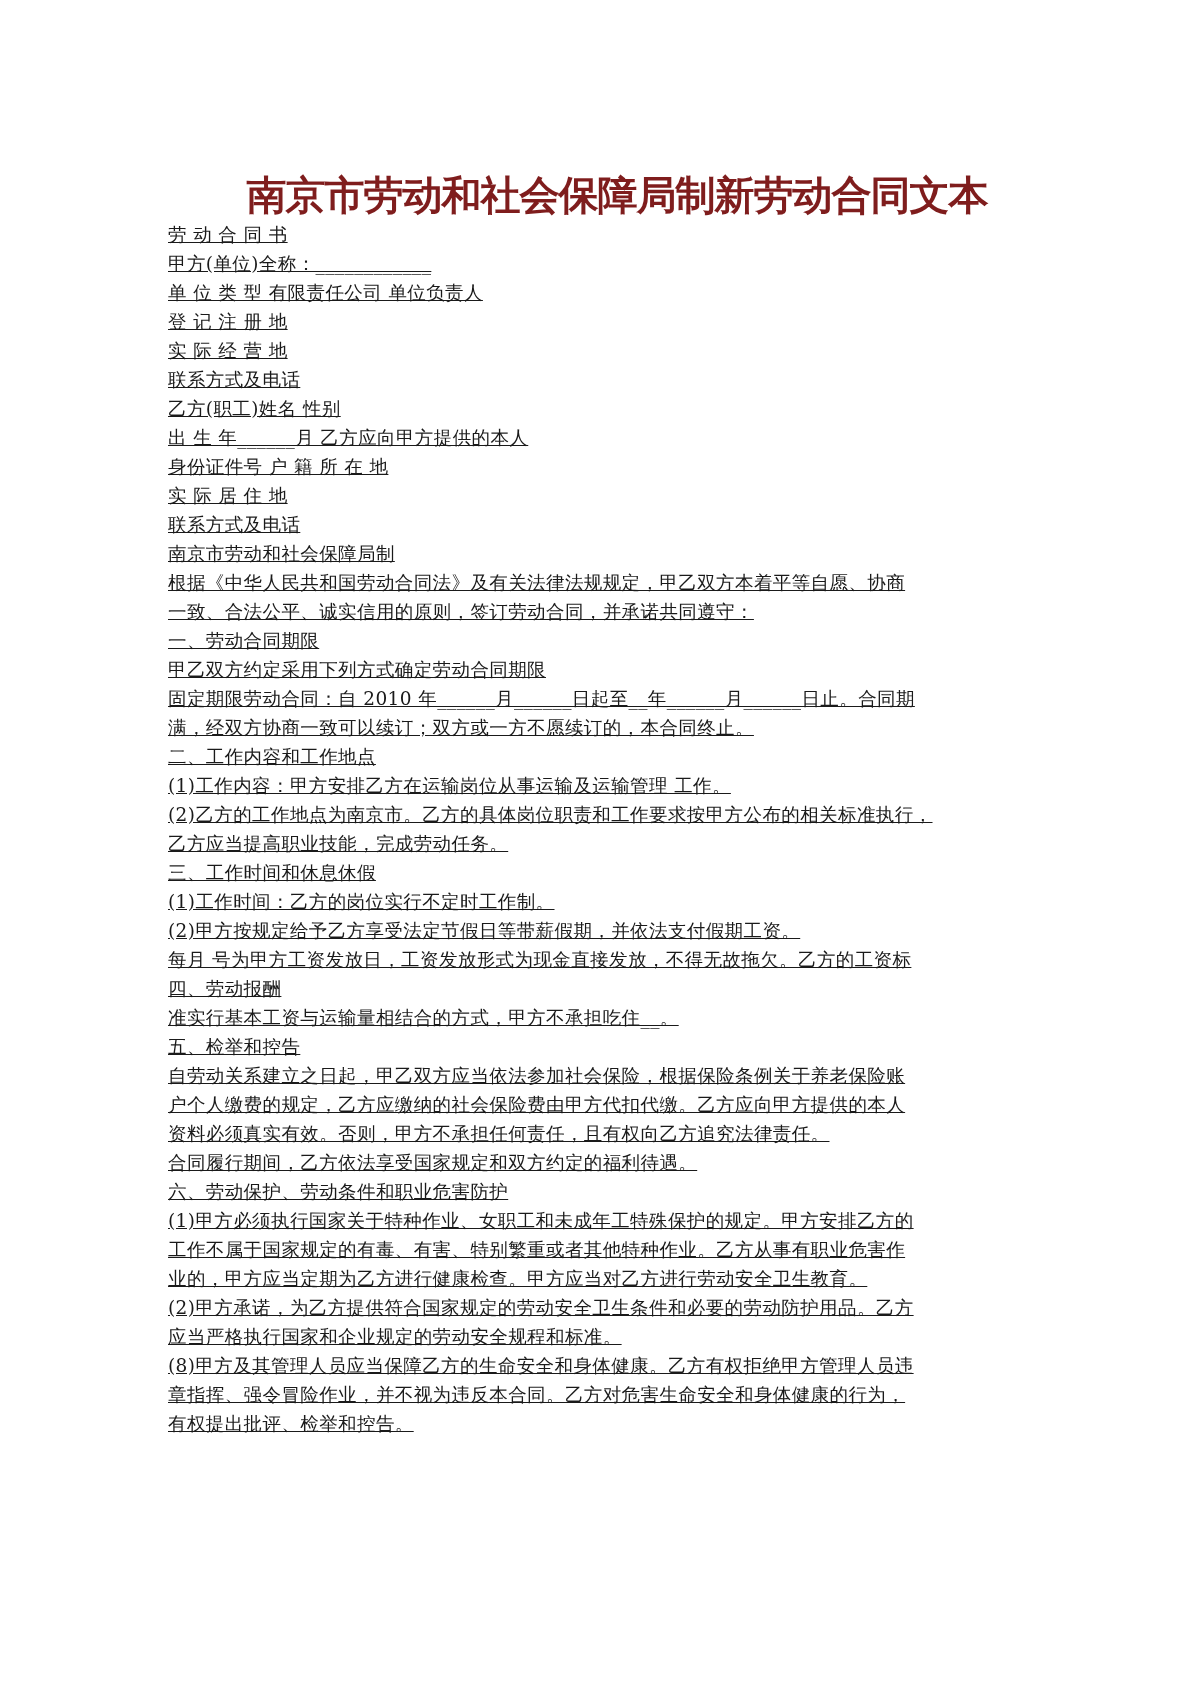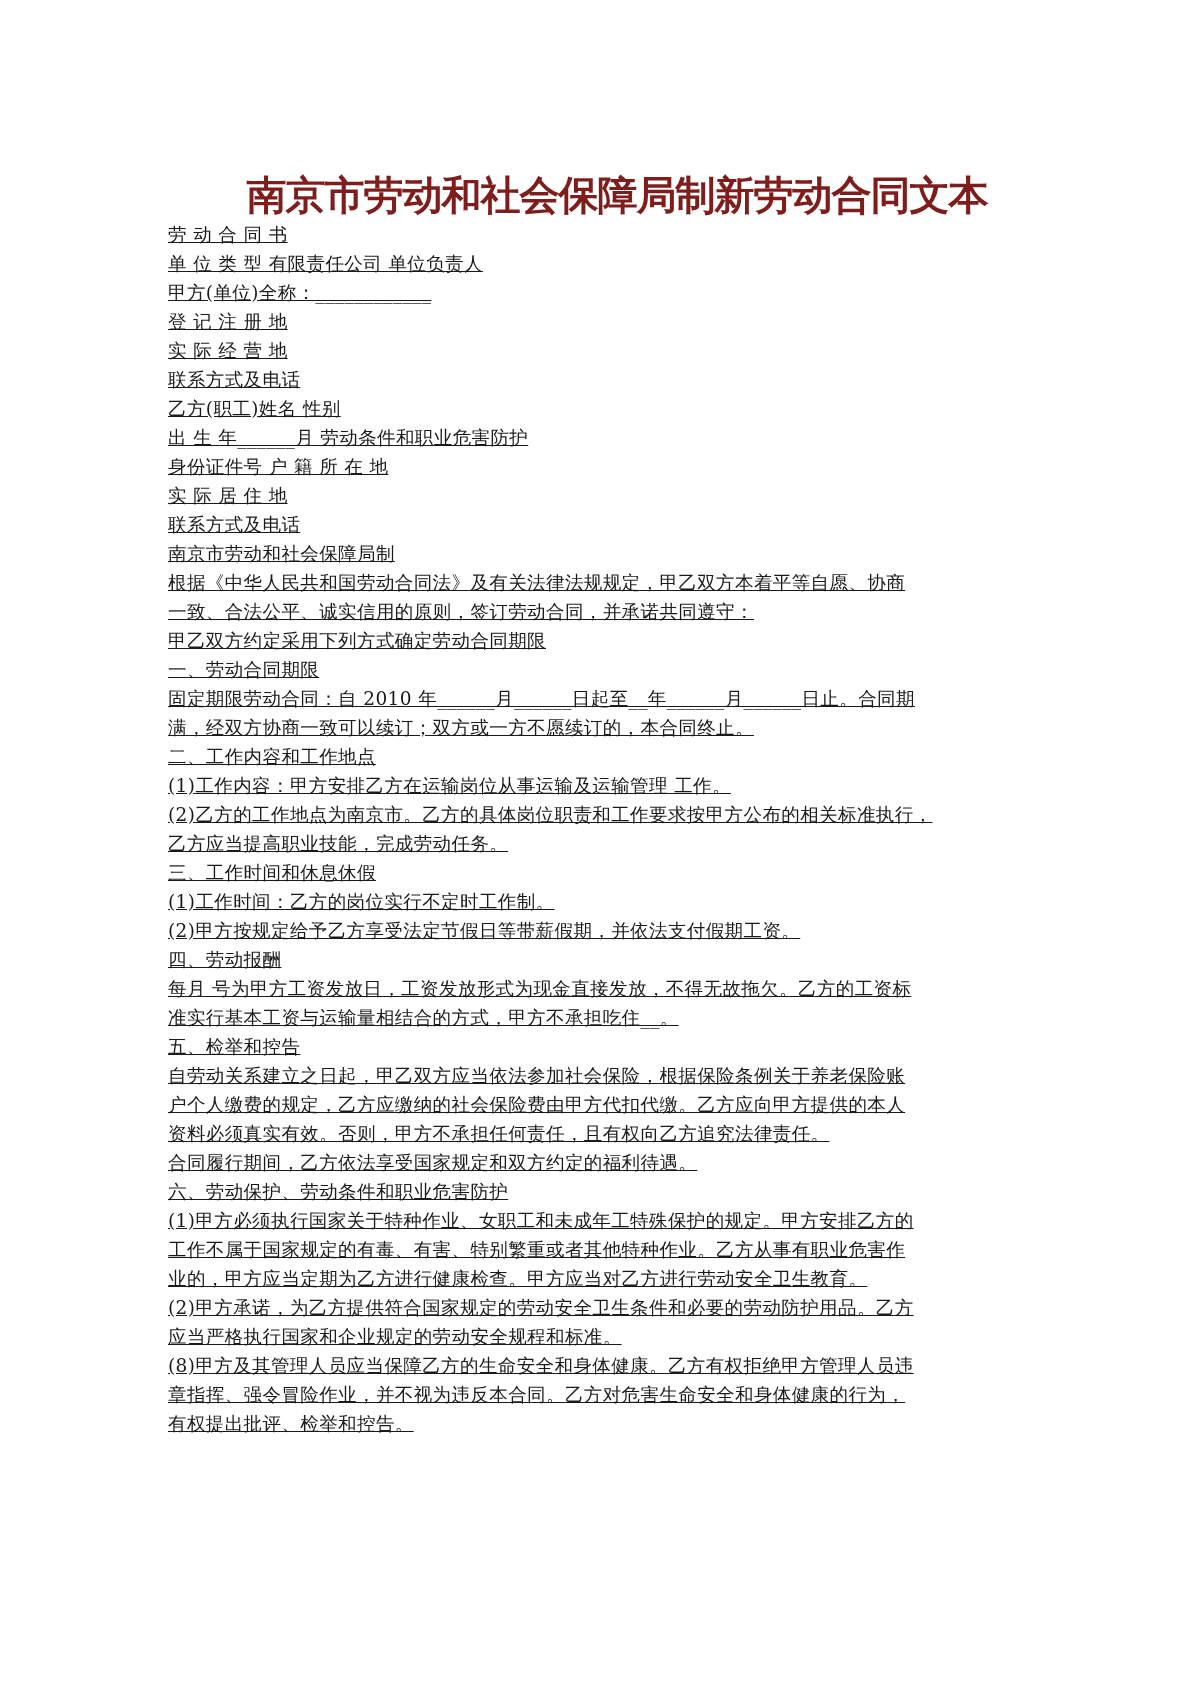--- a/index.html
+++ b/index.html
@@ -57,46 +57,46 @@
     }
   </style>
 </head>
 <body>
 
 <div class="page">
   <h1 class="title">南京市劳动和社会保障局制新劳动合同文本</h1>
 
   <div class="body-text">
     <p class="line">劳 动 合 同 书</p>
+    <p class="line">甲方(单位)全称：____________</p>
     <p class="line">单 位 类 型 有限责任公司 单位负责人</p>
-    <p class="line">甲方(单位)全称：____________</p>
     <p class="line">登 记 注 册 地</p>
     <p class="line">实 际 经 营 地</p>
     <p class="line">联系方式及电话</p>
     <p class="line">乙方(职工)姓名 性别</p>
-    <p class="line">出 生 年______月 劳动条件和职业危害防护</p>
+    <p class="line">出 生 年______月 乙方应向甲方提供的本人</p>
     <p class="line">身份证件号 户 籍 所 在 地</p>
     <p class="line">实 际 居 住 地</p>
     <p class="line">联系方式及电话</p>
     <p class="line">南京市劳动和社会保障局制</p>
     <p class="line">根据《中华人民共和国劳动合同法》及有关法律法规规定，甲乙双方本着平等自愿、协商</p>
     <p class="line">一致、合法公平、诚实信用的原则，签订劳动合同，并承诺共同遵守：</p>
+    <p class="line">一、劳动合同期限</p>
     <p class="line">甲乙双方约定采用下列方式确定劳动合同期限</p>
-    <p class="line">一、劳动合同期限</p>
     <p class="line">固定期限劳动合同：自 2010 年______月______日起至__年______月______日止。合同期</p>
     <p class="line">满，经双方协商一致可以续订；双方或一方不愿续订的，本合同终止。</p>
     <p class="line">二、工作内容和工作地点</p>
     <p class="line">(1)工作内容：甲方安排乙方在运输岗位从事运输及运输管理 工作。</p>
     <p class="line">(2)乙方的工作地点为南京市。乙方的具体岗位职责和工作要求按甲方公布的相关标准执行，</p>
     <p class="line">乙方应当提高职业技能，完成劳动任务。</p>
     <p class="line">三、工作时间和休息休假</p>
     <p class="line">(1)工作时间：乙方的岗位实行不定时工作制。</p>
     <p class="line">(2)甲方按规定给予乙方享受法定节假日等带薪假期，并依法支付假期工资。</p>
+    <p class="line">每月 号为甲方工资发放日，工资发放形式为现金直接发放，不得无故拖欠。乙方的工资标</p>
     <p class="line">四、劳动报酬</p>
-    <p class="line">每月 号为甲方工资发放日，工资发放形式为现金直接发放，不得无故拖欠。乙方的工资标</p>
     <p class="line">准实行基本工资与运输量相结合的方式，甲方不承担吃住__。</p>
     <p class="line">五、检举和控告</p>
     <p class="line">自劳动关系建立之日起，甲乙双方应当依法参加社会保险，根据保险条例关于养老保险账</p>
     <p class="line">户个人缴费的规定，乙方应缴纳的社会保险费由甲方代扣代缴。乙方应向甲方提供的本人</p>
     <p class="line">资料必须真实有效。否则，甲方不承担任何责任，且有权向乙方追究法律责任。</p>
     <p class="line">合同履行期间，乙方依法享受国家规定和双方约定的福利待遇。</p>
     <p class="line">六、劳动保护、劳动条件和职业危害防护</p>
     <p class="line">(1)甲方必须执行国家关于特种作业、女职工和未成年工特殊保护的规定。甲方安排乙方的</p>
     <p class="line">工作不属于国家规定的有毒、有害、特别繁重或者其他特种作业。乙方从事有职业危害作</p>
     <p class="line">业的，甲方应当定期为乙方进行健康检查。甲方应当对乙方进行劳动安全卫生教育。</p>

